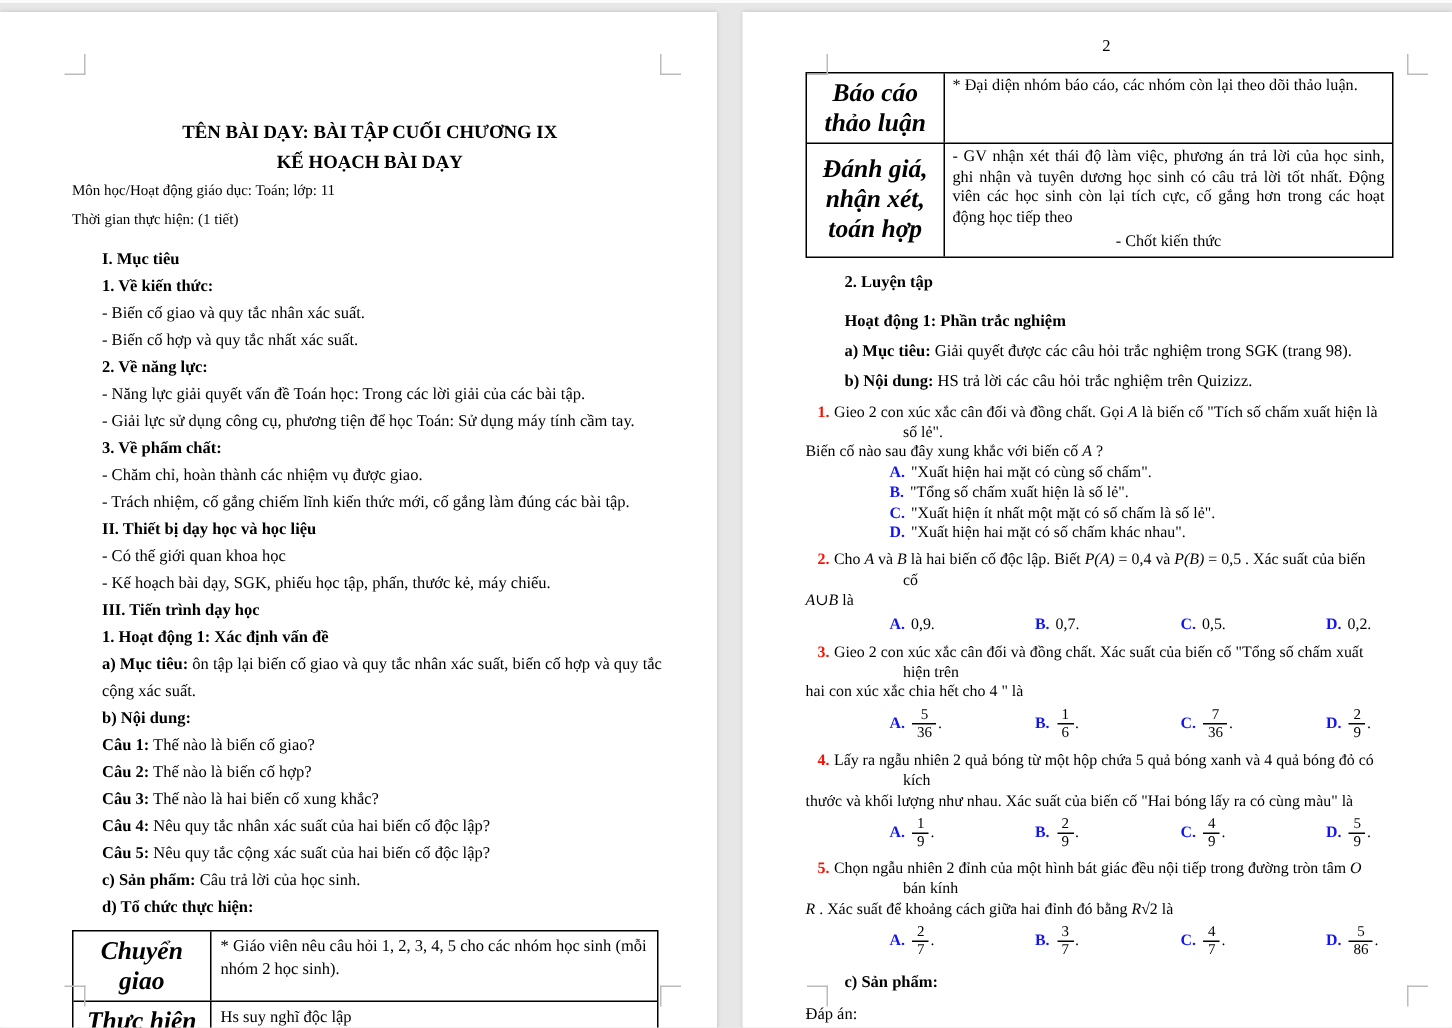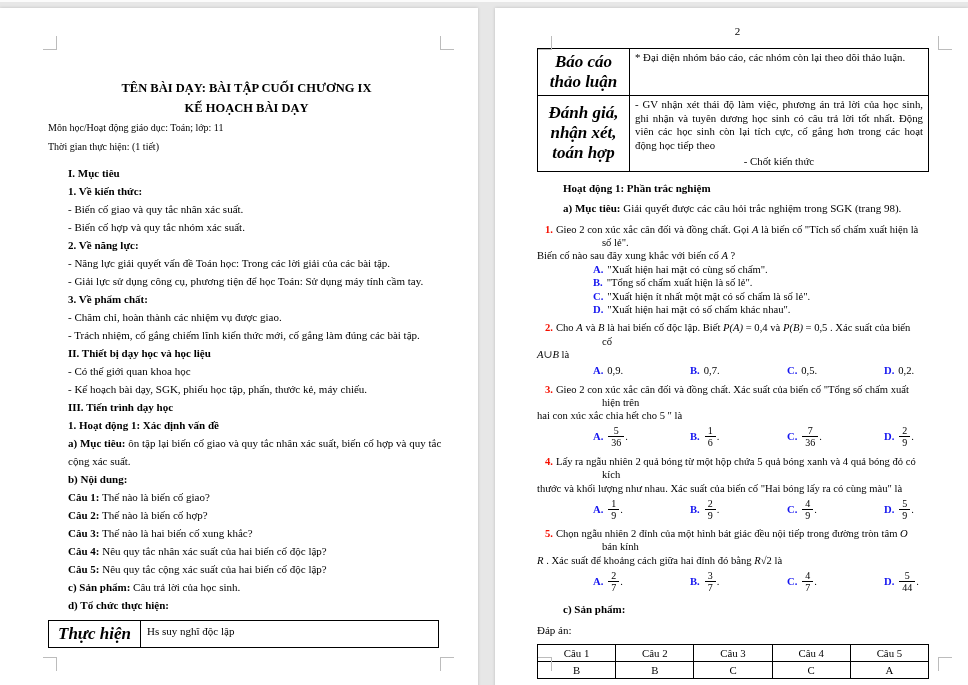--- a/index.html
+++ b/index.html
@@ -105,21 +105,21 @@
     <div class="p1-sub">Thời gian thực hiện: (1 tiết)</div>
 
     <div class="p1-body">
 
         <div class="p1-line"><b class="pb">I. Mục tiêu</b><span></span></div>
 
         <div class="p1-line"><b class="pb">1. Về kiến thức:</b><span></span></div>
 
         <div class="p1-line"><b class="pb"></b><span>- Biến cố giao và quy tắc nhân xác suất.</span></div>
 
-        <div class="p1-line"><b class="pb"></b><span>- Biến cố hợp và quy tắc nhóm xác suất.</span></div>
+        <div class="p1-line"><b class="pb"></b><span>- Biến cố hợp và quy tắc nhất xác suất.</span></div>
 
         <div class="p1-line"><b class="pb">2. Về năng lực:</b><span></span></div>
 
 
         <div class="p1-line"><b class="pb"></b><span>- Năng lực giải quyết vấn đề Toán học: Trong các lời giải của các bài tập.</span></div>
 
         <div class="p1-line"><b class="pb"></b><span>- Giải lực sử dụng công cụ, phương tiện để học Toán: Sử dụng máy tính cầm tay.</span></div>
 
         <div class="p1-line"><b class="pb">3. Về phẩm chất:</b><span></span></div>
 
@@ -150,20 +150,24 @@
         <div class="p1-line"><b class="pb">Câu 4:</b><span> Nêu quy tắc nhân xác suất của hai biến cố độc lập?</span></div>
 
         <div class="p1-line"><b class="pb">Câu 5:</b><span> Nêu quy tắc cộng xác suất của hai biến cố độc lập?</span></div>
 
         <div class="p1-line"><b class="pb">c) Sản phẩm:</b><span> Câu trả lời của học sinh.</span></div>
 
         <div class="p1-line"><b class="pb">d) Tổ chức thực hiện:</b><span></span></div>
       </div>
 
     <div class="doc-table">
+      <div class="doc-row">
+        <div class="doc-label">Chuyển giao</div>
+        <div class="doc-text">* Giáo viên nêu câu hỏi 1, 2, 3, 4, 5 cho các nhóm học sinh (mỗi nhóm 2 học sinh).</div>
+      </div>
       <div class="doc-row">
         <div class="doc-label">Thực hiện</div>
         <div class="doc-text">Hs suy nghĩ độc lập</div>
       </div>
     </div>
   </div>
 </div>
 
 <div class="page page2">
   <div class="cm tl"></div>
@@ -181,26 +185,28 @@
       </div>
       <div class="doc-row">
         <div class="doc-label">Đánh giá, nhận xét, toán hợp</div>
         <div class="doc-text">
           <div>- GV nhận xét thái độ làm việc, phương án trả lời của học sinh, ghi nhận và tuyên dương học sinh có câu trả lời tốt nhất. Động viên các học sinh còn lại tích cực, cố gắng hơn trong các hoạt động học tiếp theo</div>
           <div class="chot">- Chốt kiến thức</div>
         </div>
       </div>
     </div>
 
+    <div class="p2-heading">2. Luyện tập</div>
     <div class="p2-heading">Hoạt động 1: Phần trắc nghiệm</div>
 
     <div>
 
         <div class="p2-line"><b class="pb">a) Mục tiêu:</b><span> Giải quyết được các câu hỏi trắc nghiệm trong SGK (trang 98).</span></div>
 
+        <div class="p2-line"><b class="pb">b) Nội dung:</b><span>  HS trả lời các câu hỏi trắc nghiệm trên Quizizz.</span></div>
       </div>
 
     <div class="question">
       <div class="q-line q-first"><span class="qnum">1.</span><span><span>Gieo 2  con xúc xắc cân đối và đồng chất. Gọi </span><span class="mv">A</span><span> là biến cố "Tích số chấm xuất hiện là</span></span></div>
       <div class="q-line q-hang">số lẻ".</div>
       <div class="q-line"><span>Biến cố nào sau đây xung khắc với biến cố </span><span class="mv">A</span><span> ?</span></div>
       <div>
 
           <div class="q-line q-opt"><span class="olet">A.</span><span>"Xuất hiện hai mặt có cùng số chấm".</span></div>
 
@@ -236,21 +242,21 @@
           <span class="opt-cell">
             <span class="olet">D.</span>
             <span>0,2.</span>
           </span>
         </div>
     </div>
 
     <div class="question">
       <div class="q-line q-first"><span class="qnum">3.</span><span><span>Gieo 2  con xúc xắc cân đối và đồng chất. Xác suất của biến cố "Tổng số chấm xuất</span></span></div>
       <div class="q-line q-hang">hiện trên</div>
-      <div class="q-line"><span>hai con xúc xắc chia hết cho 5 " là</span></div>
+      <div class="q-line"><span>hai con xúc xắc chia hết cho 4 " là</span></div>
       <div class="q-opts-row frac-row">
 
           <span class="opt-cell">
             <span class="olet">A.</span>
             <span class="frac">
               <span class="fn">5</span>
               <span class="fd">36</span>
             </span>
             <span>.</span>
           </span>
@@ -358,21 +364,21 @@
               <span class="fn">4</span>
               <span class="fd">7</span>
             </span>
             <span>.</span>
           </span>
 
           <span class="opt-cell">
             <span class="olet">D.</span>
             <span class="frac">
               <span class="fn">5</span>
-              <span class="fd">44</span>
+              <span class="fd">86</span>
             </span>
             <span>.</span>
           </span>
         </div>
     </div>
 
     <div class="plabel">c) Sản phẩm:</div>
     <div class="dapan">Đáp án:</div>
 
     <div class="ans-table">

